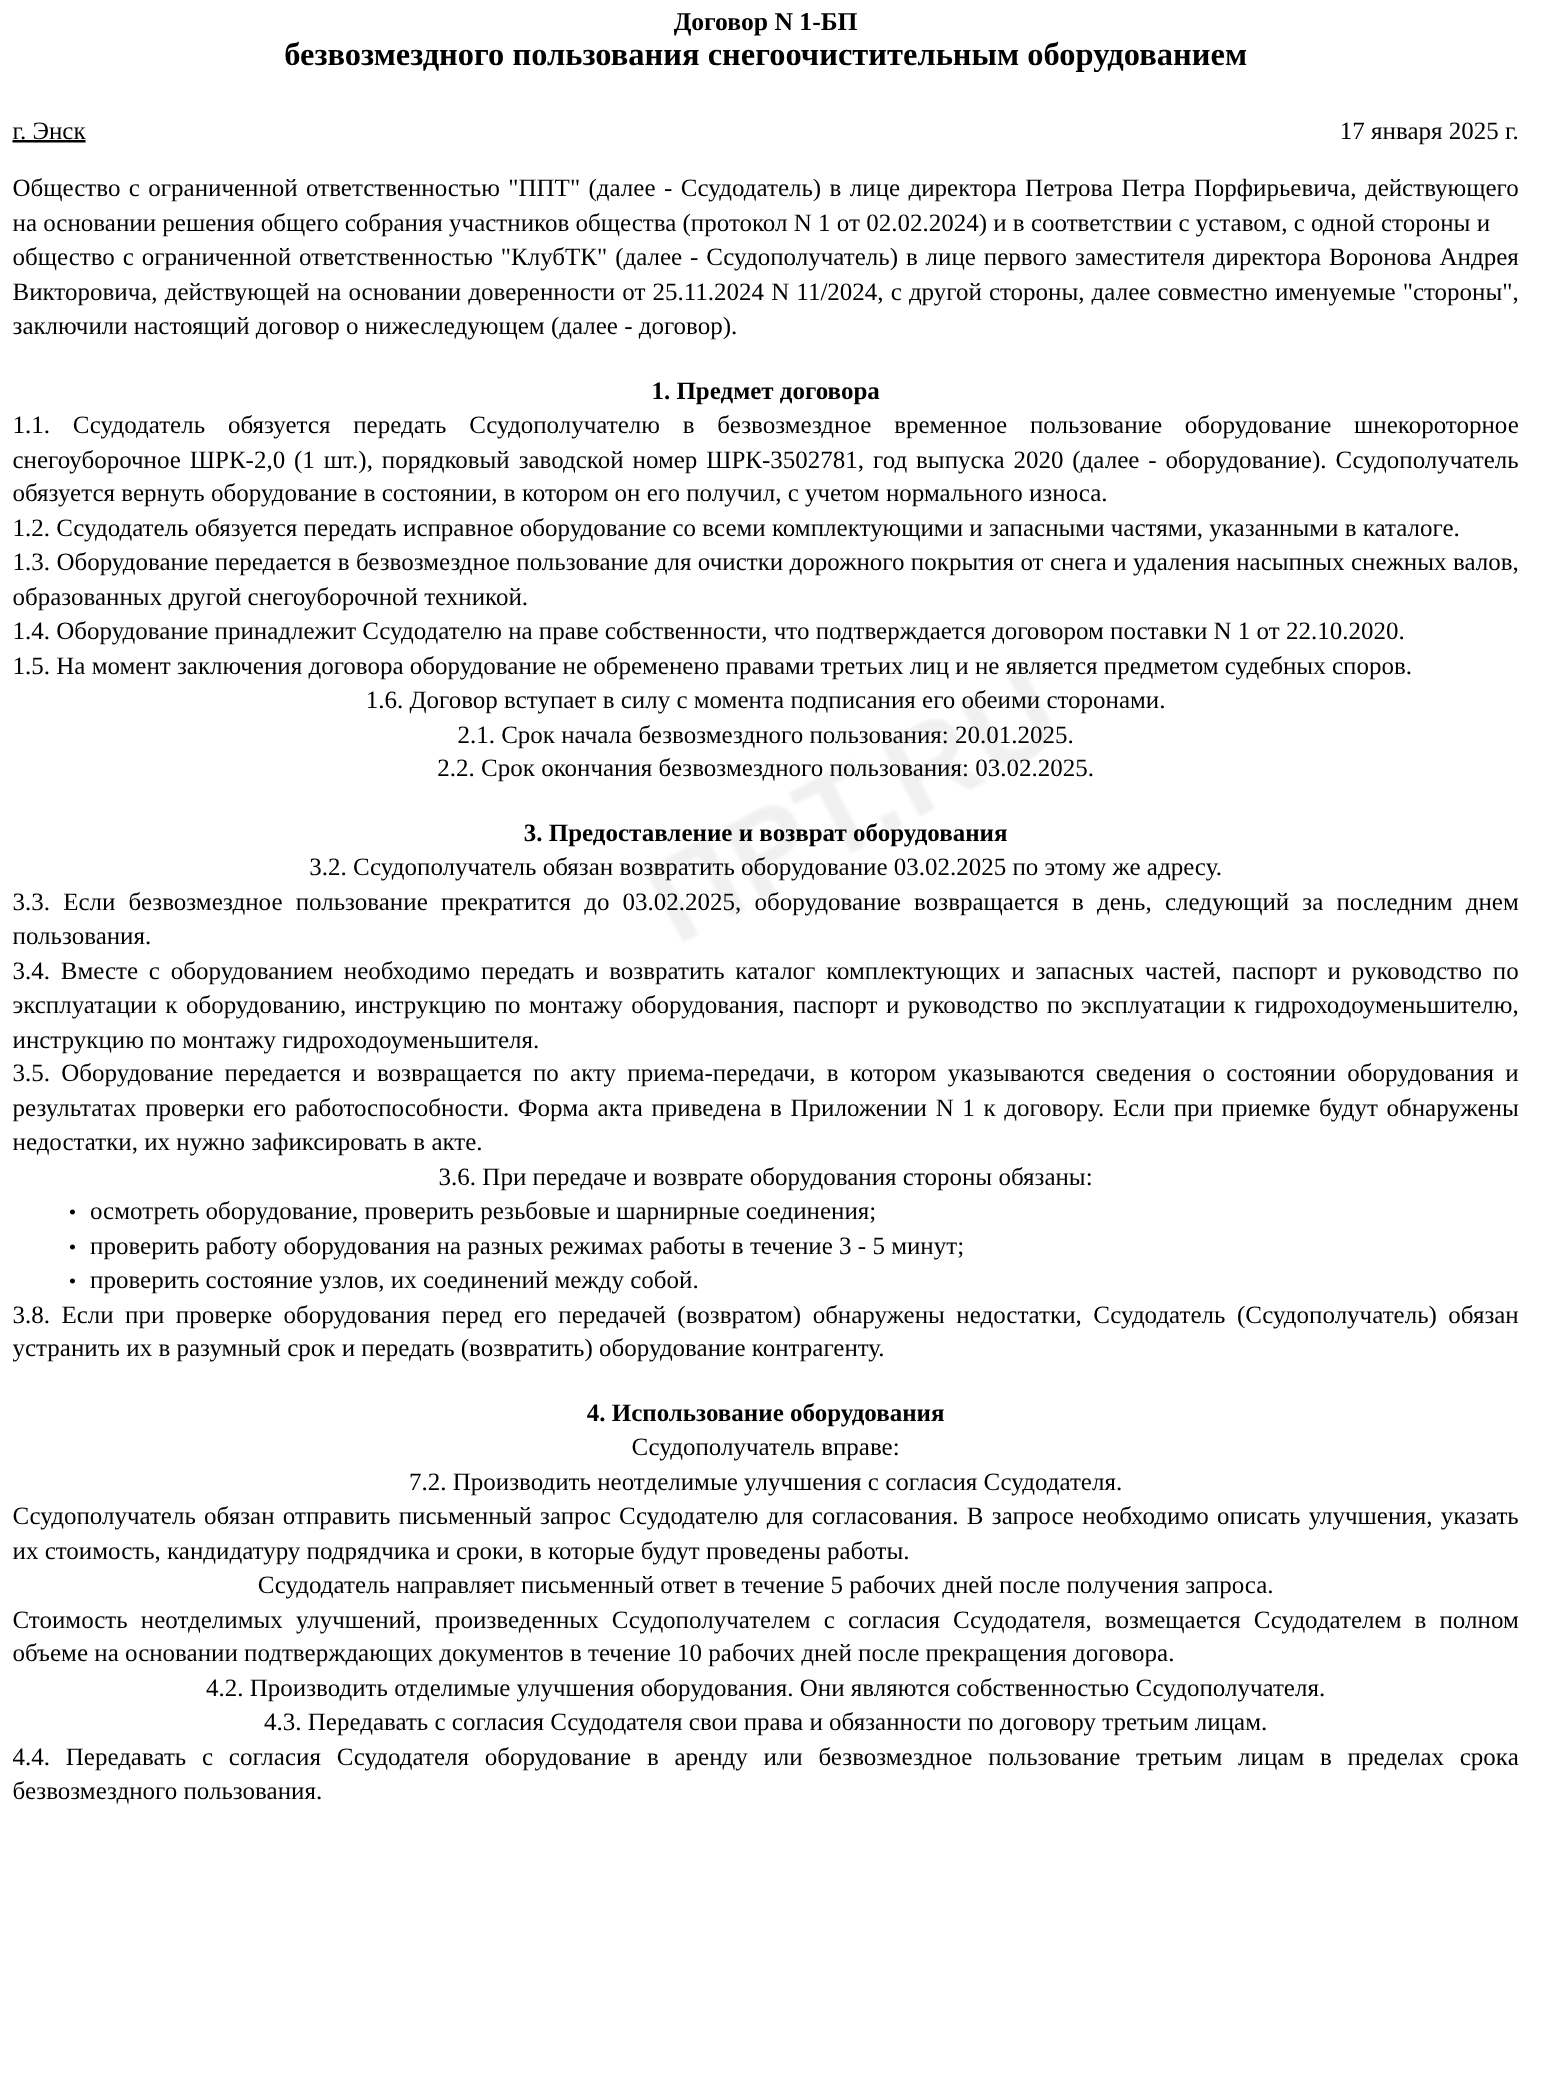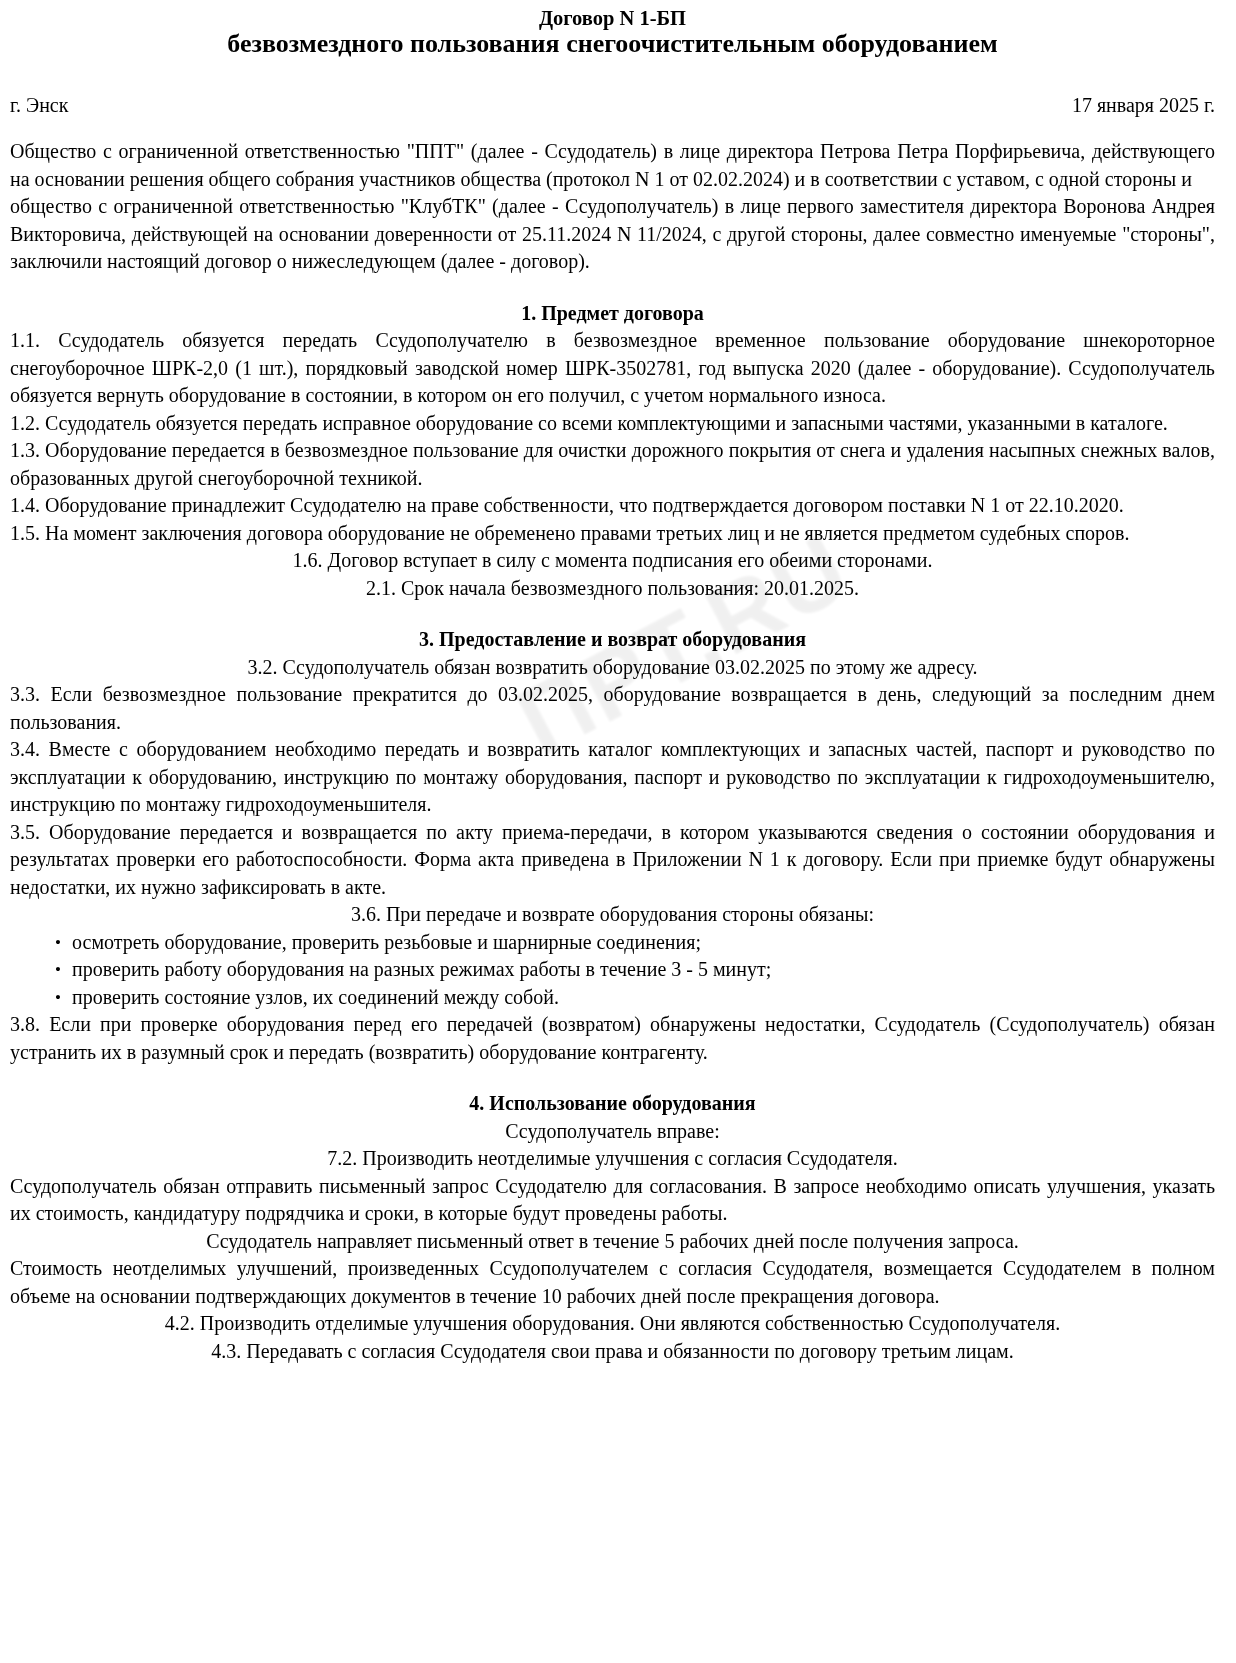--- a/index.html
+++ b/index.html
@@ -72,21 +72,21 @@
 
   
   .meta-row {
     display: flex;
     justify-content: space-between;
     align-items: baseline;
     font-size: 20px;
     line-height: 24px;
     margin-top: 37px;
   }
-  .meta-row .place { text-align: right; }
+  .meta-row .place { text-align: right; text-decoration: underline; }
   .meta-row .date  { text-align: right; }
 
   
   p.para {
     margin: 0;
     font-size: 20px;
     line-height: 27.5px;
     text-align: justify;
     text-justify: inter-word;
     hyphens: none;
@@ -148,20 +148,21 @@
 
     <h2 class="section-heading">1. Предмет договора</h2>
     <p class="para">1.1. Ссудодатель обязуется передать Ссудополучателю в безвозмездное временное пользование оборудование шнекороторное снегоуборочное ШРК-2,0 (1 шт.), порядковый заводской номер ШРК-3502781, год выпуска 2020 (далее - оборудование). Ссудополучатель обязуется вернуть оборудование в состоянии, в котором он его получил, с учетом нормального износа.</p>
     <p class="para">1.2. Ссудодатель обязуется передать исправное оборудование со всеми комплектующими и запасными частями, указанными в каталоге.</p>
     <p class="para">1.3. Оборудование передается в безвозмездное пользование для очистки дорожного покрытия от снега и удаления насыпных снежных валов, образованных другой снегоуборочной техникой.</p>
     <p class="para">1.4. Оборудование принадлежит Ссудодателю на праве собственности, что подтверждается договором поставки N 1 от 22.10.2020.</p>
     <p class="para">1.5. На момент заключения договора оборудование не обременено правами третьих лиц и не является предметом судебных споров.</p>
     <p class="para left">1.6. Договор вступает в силу с момента подписания его обеими сторонами.</p>
 
     <p class="para left">2.1. Срок начала безвозмездного пользования: 20.01.2025.</p>
+    <p class="para left">2.2. Срок окончания безвозмездного пользования: 03.02.2025.</p>
 
     <h2 class="section-heading">3. Предоставление и возврат оборудования</h2>
     <p class="para left">3.2. Ссудополучатель обязан возвратить оборудование 03.02.2025 по этому же адресу.</p>
     <p class="para">3.3. Если безвозмездное пользование прекратится до 03.02.2025, оборудование возвращается в день, следующий за последним днем пользования.</p>
     <p class="para">3.4. Вместе с оборудованием необходимо передать и возвратить каталог комплектующих и запасных частей, паспорт и руководство по эксплуатации к оборудованию, инструкцию по монтажу оборудования, паспорт и руководство по эксплуатации к гидроходоуменьшителю, инструкцию по монтажу гидроходоуменьшителя.</p>
     <p class="para">3.5. Оборудование передается и возвращается по акту приема-передачи, в котором указываются сведения о состоянии оборудования и результатах проверки его работоспособности. Форма акта приведена в Приложении N 1 к договору. Если при приемке будут обнаружены недостатки, их нужно зафиксировать в акте.</p>
     <p class="para left">3.6. При передаче и возврате оборудования стороны обязаны:</p>
 
     <ul class="bullets">
       <li>
@@ -181,15 +182,16 @@
     <p class="para">3.8. Если при проверке оборудования перед его передачей (возвратом) обнаружены недостатки, Ссудодатель (Ссудополучатель) обязан устранить их в разумный срок и передать (возвратить) оборудование контрагенту.</p>
 
     <h2 class="section-heading">4. Использование оборудования</h2>
     <p class="para left">Ссудополучатель вправе:</p>
     <p class="para left">7.2. Производить неотделимые улучшения с согласия Ссудодателя.</p>
     <p class="para">Ссудополучатель обязан отправить письменный запрос Ссудодателю для согласования. В запросе необходимо описать улучшения, указать их стоимость, кандидатуру подрядчика и сроки, в которые будут проведены работы.</p>
     <p class="para left">Ссудодатель направляет письменный ответ в течение 5 рабочих дней после получения запроса.</p>
     <p class="para">Стоимость неотделимых улучшений, произведенных Ссудополучателем с согласия Ссудодателя, возмещается Ссудодателем в полном объеме на основании подтверждающих документов в течение 10 рабочих дней после прекращения договора.</p>
     <p class="para left">4.2. Производить отделимые улучшения оборудования. Они являются собственностью Ссудополучателя.</p>
     <p class="para left">4.3. Передавать с согласия Ссудодателя свои права и обязанности по договору третьим лицам.</p>
+    <p class="para">4.4. Передавать с согласия Ссудодателя оборудование в аренду или безвозмездное пользование третьим лицам в пределах срока безвозмездного пользования.</p>
 
   </div>
 </div>
 
 </body></html>

